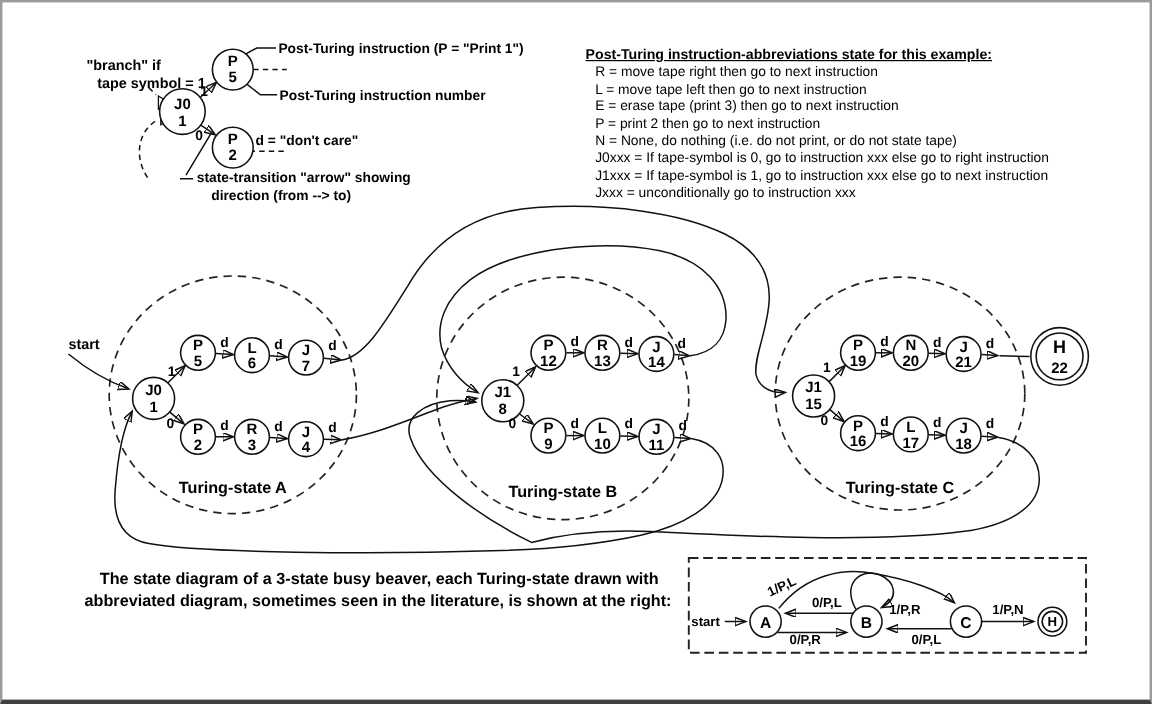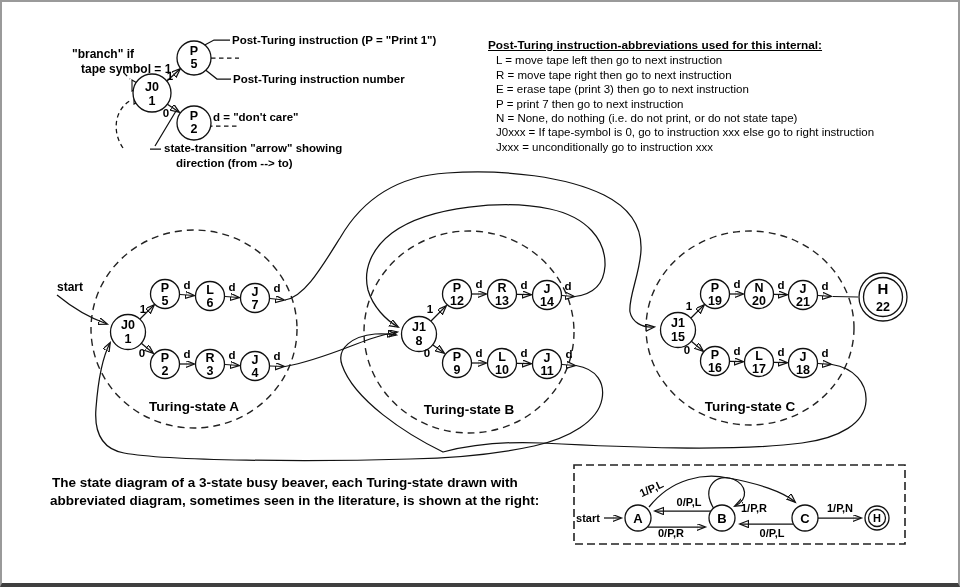--- a/index.html
+++ b/index.html
@@ -22,21 +22,21 @@
   .hT{font-size:15px;font-weight:bold;text-anchor:middle;}
   .hN{font-size:12.5px;font-weight:bold;text-anchor:middle;}
   path,line{stroke:#111;fill:none;stroke-width:1.25px;}
   ellipse.dash{stroke:#222;fill:none;stroke-width:1.4px;stroke-dasharray:7,5;}
   rect.dashr{stroke:#222;fill:none;stroke-width:1.6px;stroke-dasharray:8,4;}
   circle.node{fill:#fff;stroke:#111;stroke-width:1.3px;}
   path.ldash{stroke-dasharray:4.5,3.5;}
   .abbr{position:absolute;left:486px;top:36px;width:466px;font-size:11.5px;line-height:14.4px;}
   .abbr-title{font-weight:bold;text-decoration:underline;font-size:11.8px;margin-bottom:1px;}
   .abbr-item{margin-left:8px;white-space:nowrap;}
-  .caption{position:absolute;left:48px;top:472px;font-size:13.5px;font-weight:bold;line-height:18px;width:530px;}
+  .caption{position:absolute;left:48px;top:472px;font-size:13.5px;font-weight:bold;line-height:18px;width:530px;text-align:center;}
   .caption .c1{padding-left:2px;}
   .caption .c2{padding-left:8px;}
 </style>
 </head>
 <body>
 
 <div class="page">
 <svg width="960" height="587" viewBox="0 0 960 587">
   <defs>
     <marker id="ah" markerUnits="userSpaceOnUse" markerWidth="11" markerHeight="9" refX="8.5" refY="3.5" orient="auto">
@@ -258,27 +258,28 @@
     <text class="mini" x="651" y="490" transform="rotate(-25 651 490)">1/P,L</text>
     <text class="mini" x="687" y="504">0/P,L</text>
     <text class="mini" x="752" y="510">1/P,R</text>
     <text class="mini" x="669" y="535">0/P,R</text>
     <text class="mini" x="770" y="535">0/P,L</text>
     <text class="mini" x="838" y="510">1/P,N</text>
   </g>
 </svg>
 
   <div class="abbr">
-    <div class="abbr-title">Post-Turing instruction-abbreviations used for this internal:</div>
+    <div class="abbr-title">Post-Turing instruction-abbreviations state for this example:</div>
+    <div class="abbr-item">R = move tape right then go to next instruction</div>
     <div class="abbr-item">L = move tape left then go to next instruction</div>
-    <div class="abbr-item">R = move tape right then go to next instruction</div>
     <div class="abbr-item">E = erase tape (print 3) then go to next instruction</div>
-    <div class="abbr-item">P = print 7 then go to next instruction</div>
+    <div class="abbr-item">P = print 2 then go to next instruction</div>
     <div class="abbr-item">N = None, do nothing (i.e. do not print, or do not state tape)</div>
     <div class="abbr-item">J0xxx = If tape-symbol is 0, go to instruction xxx else go to right instruction</div>
+    <div class="abbr-item">J1xxx = If tape-symbol is 1, go to instruction xxx else go to next instruction</div>
     <div class="abbr-item">Jxxx = unconditionally go to instruction xxx</div>
   </div>
 
   <div class="caption">
     <div class="c1">The state diagram of a 3-state busy beaver, each Turing-state drawn with</div>
     <div class="c3">abbreviated diagram, sometimes seen in the literature, is shown at the right:</div>
   </div>
 </div>
 
 </body></html>

